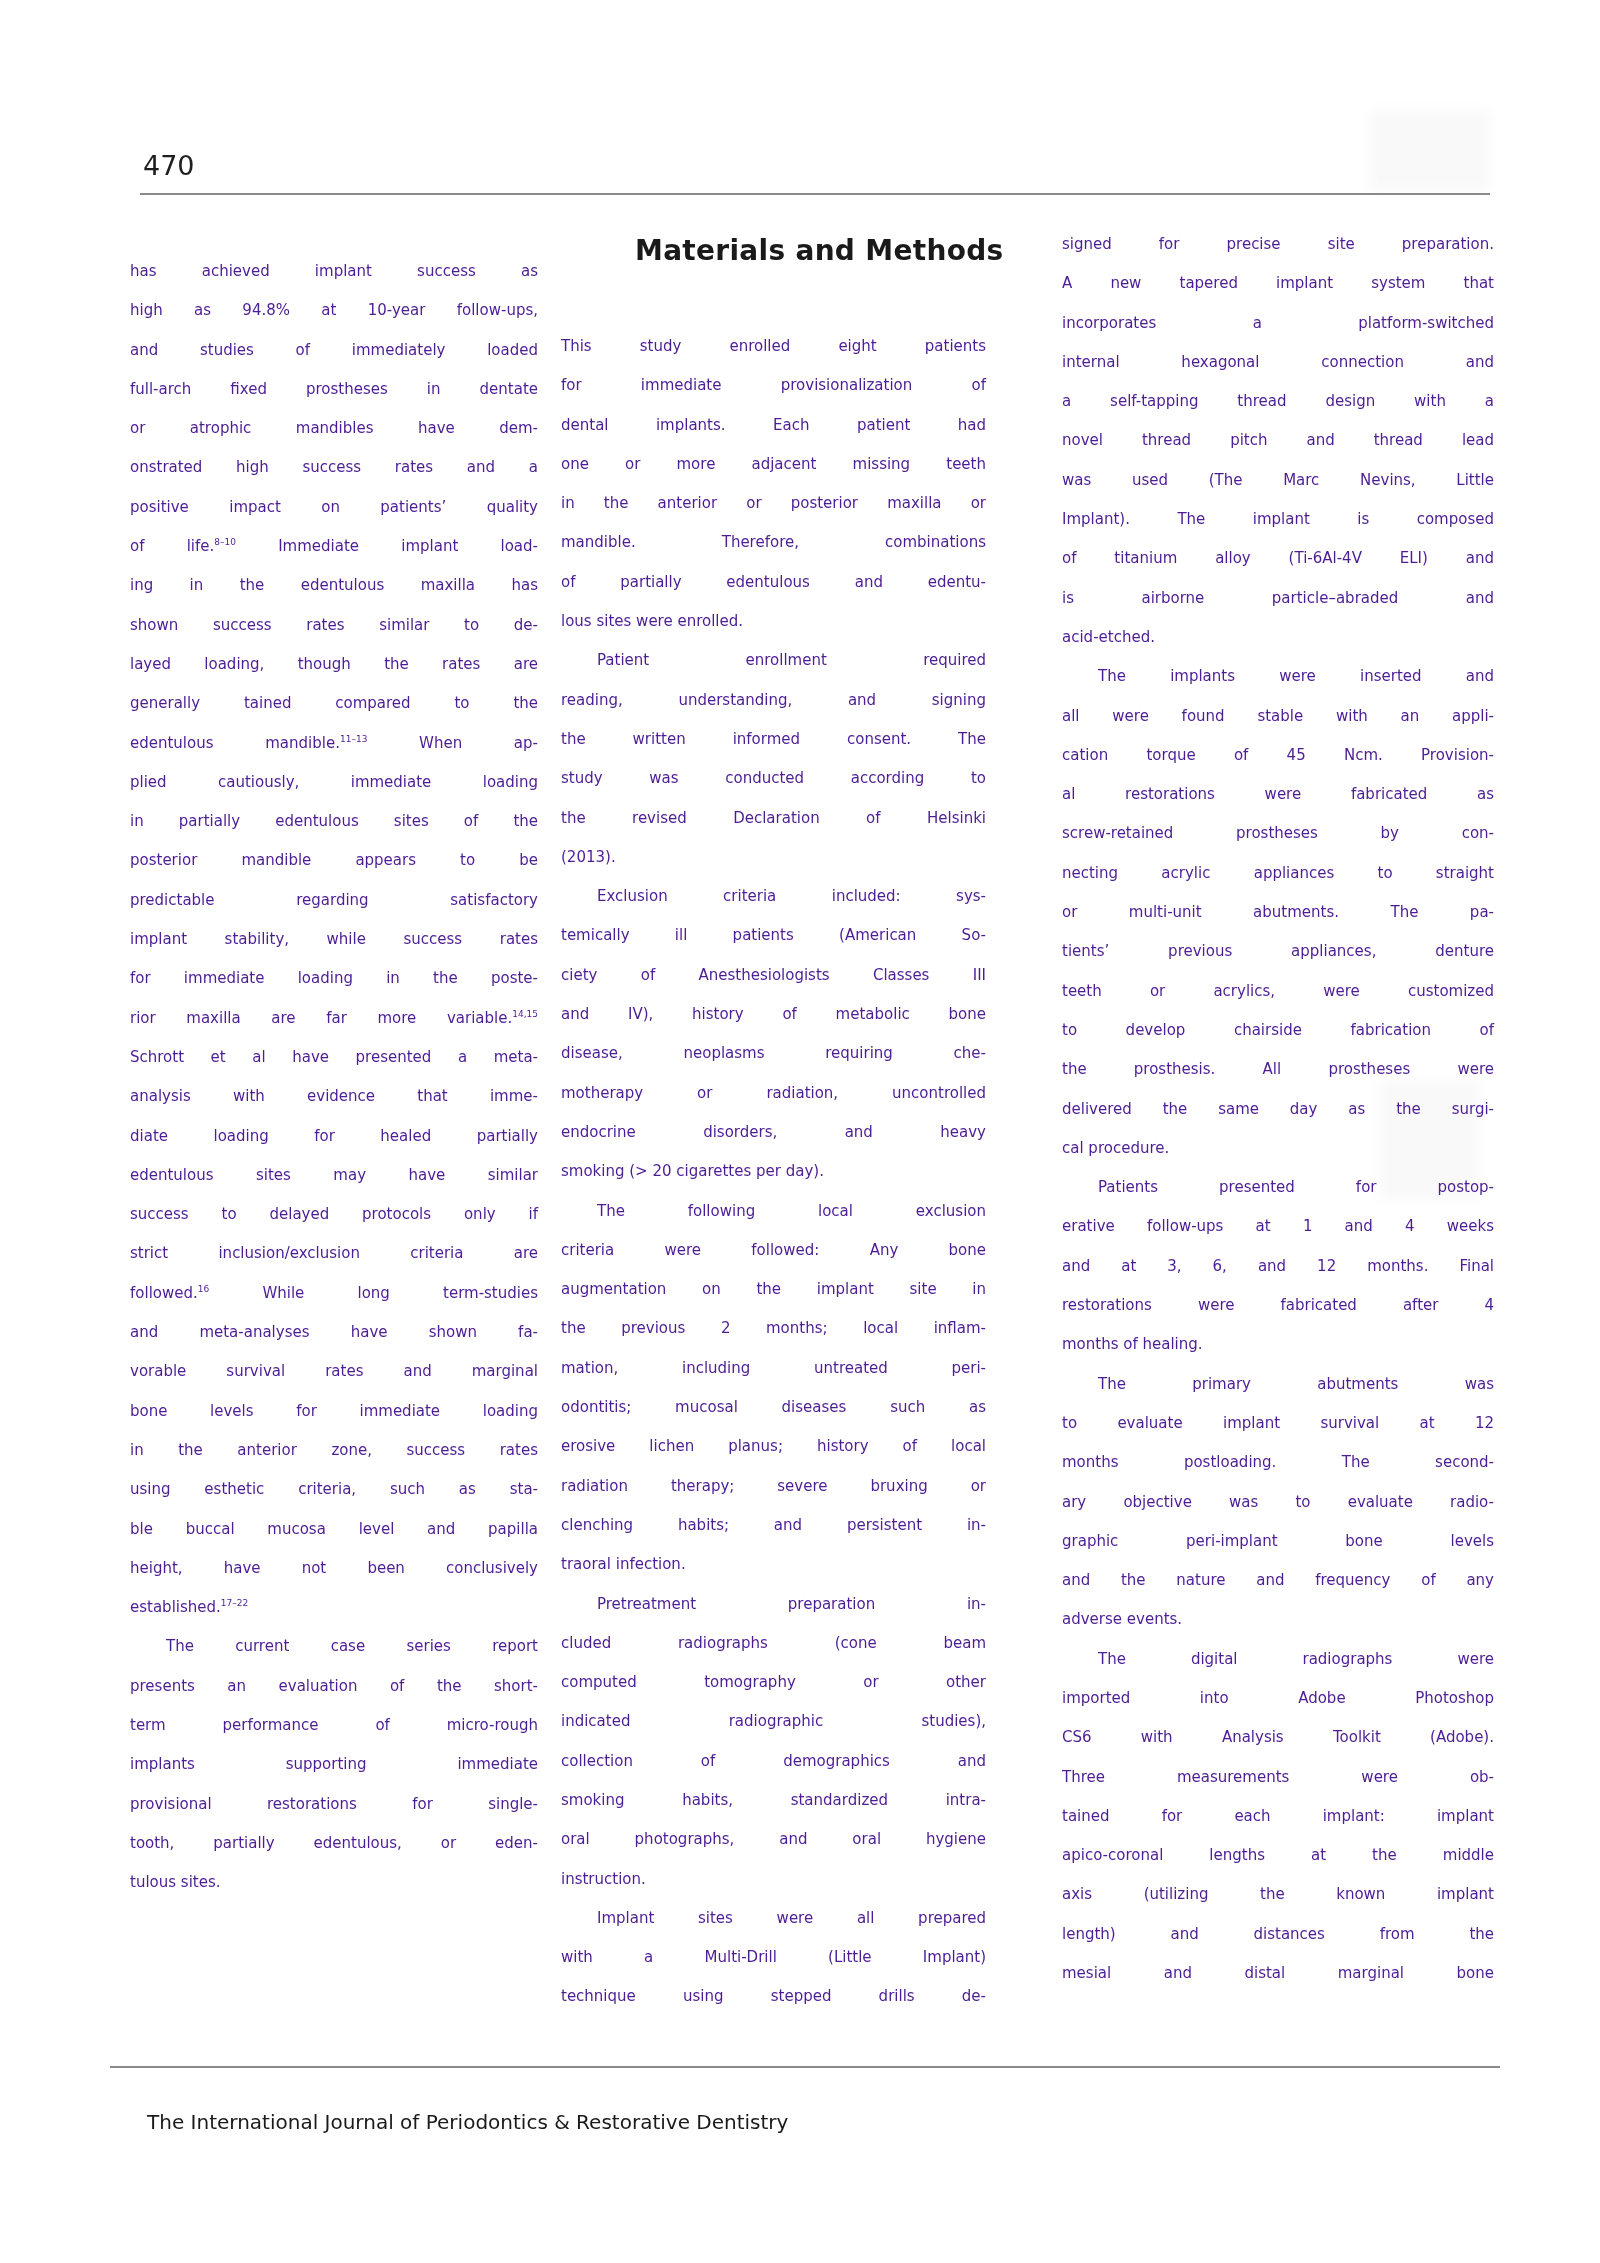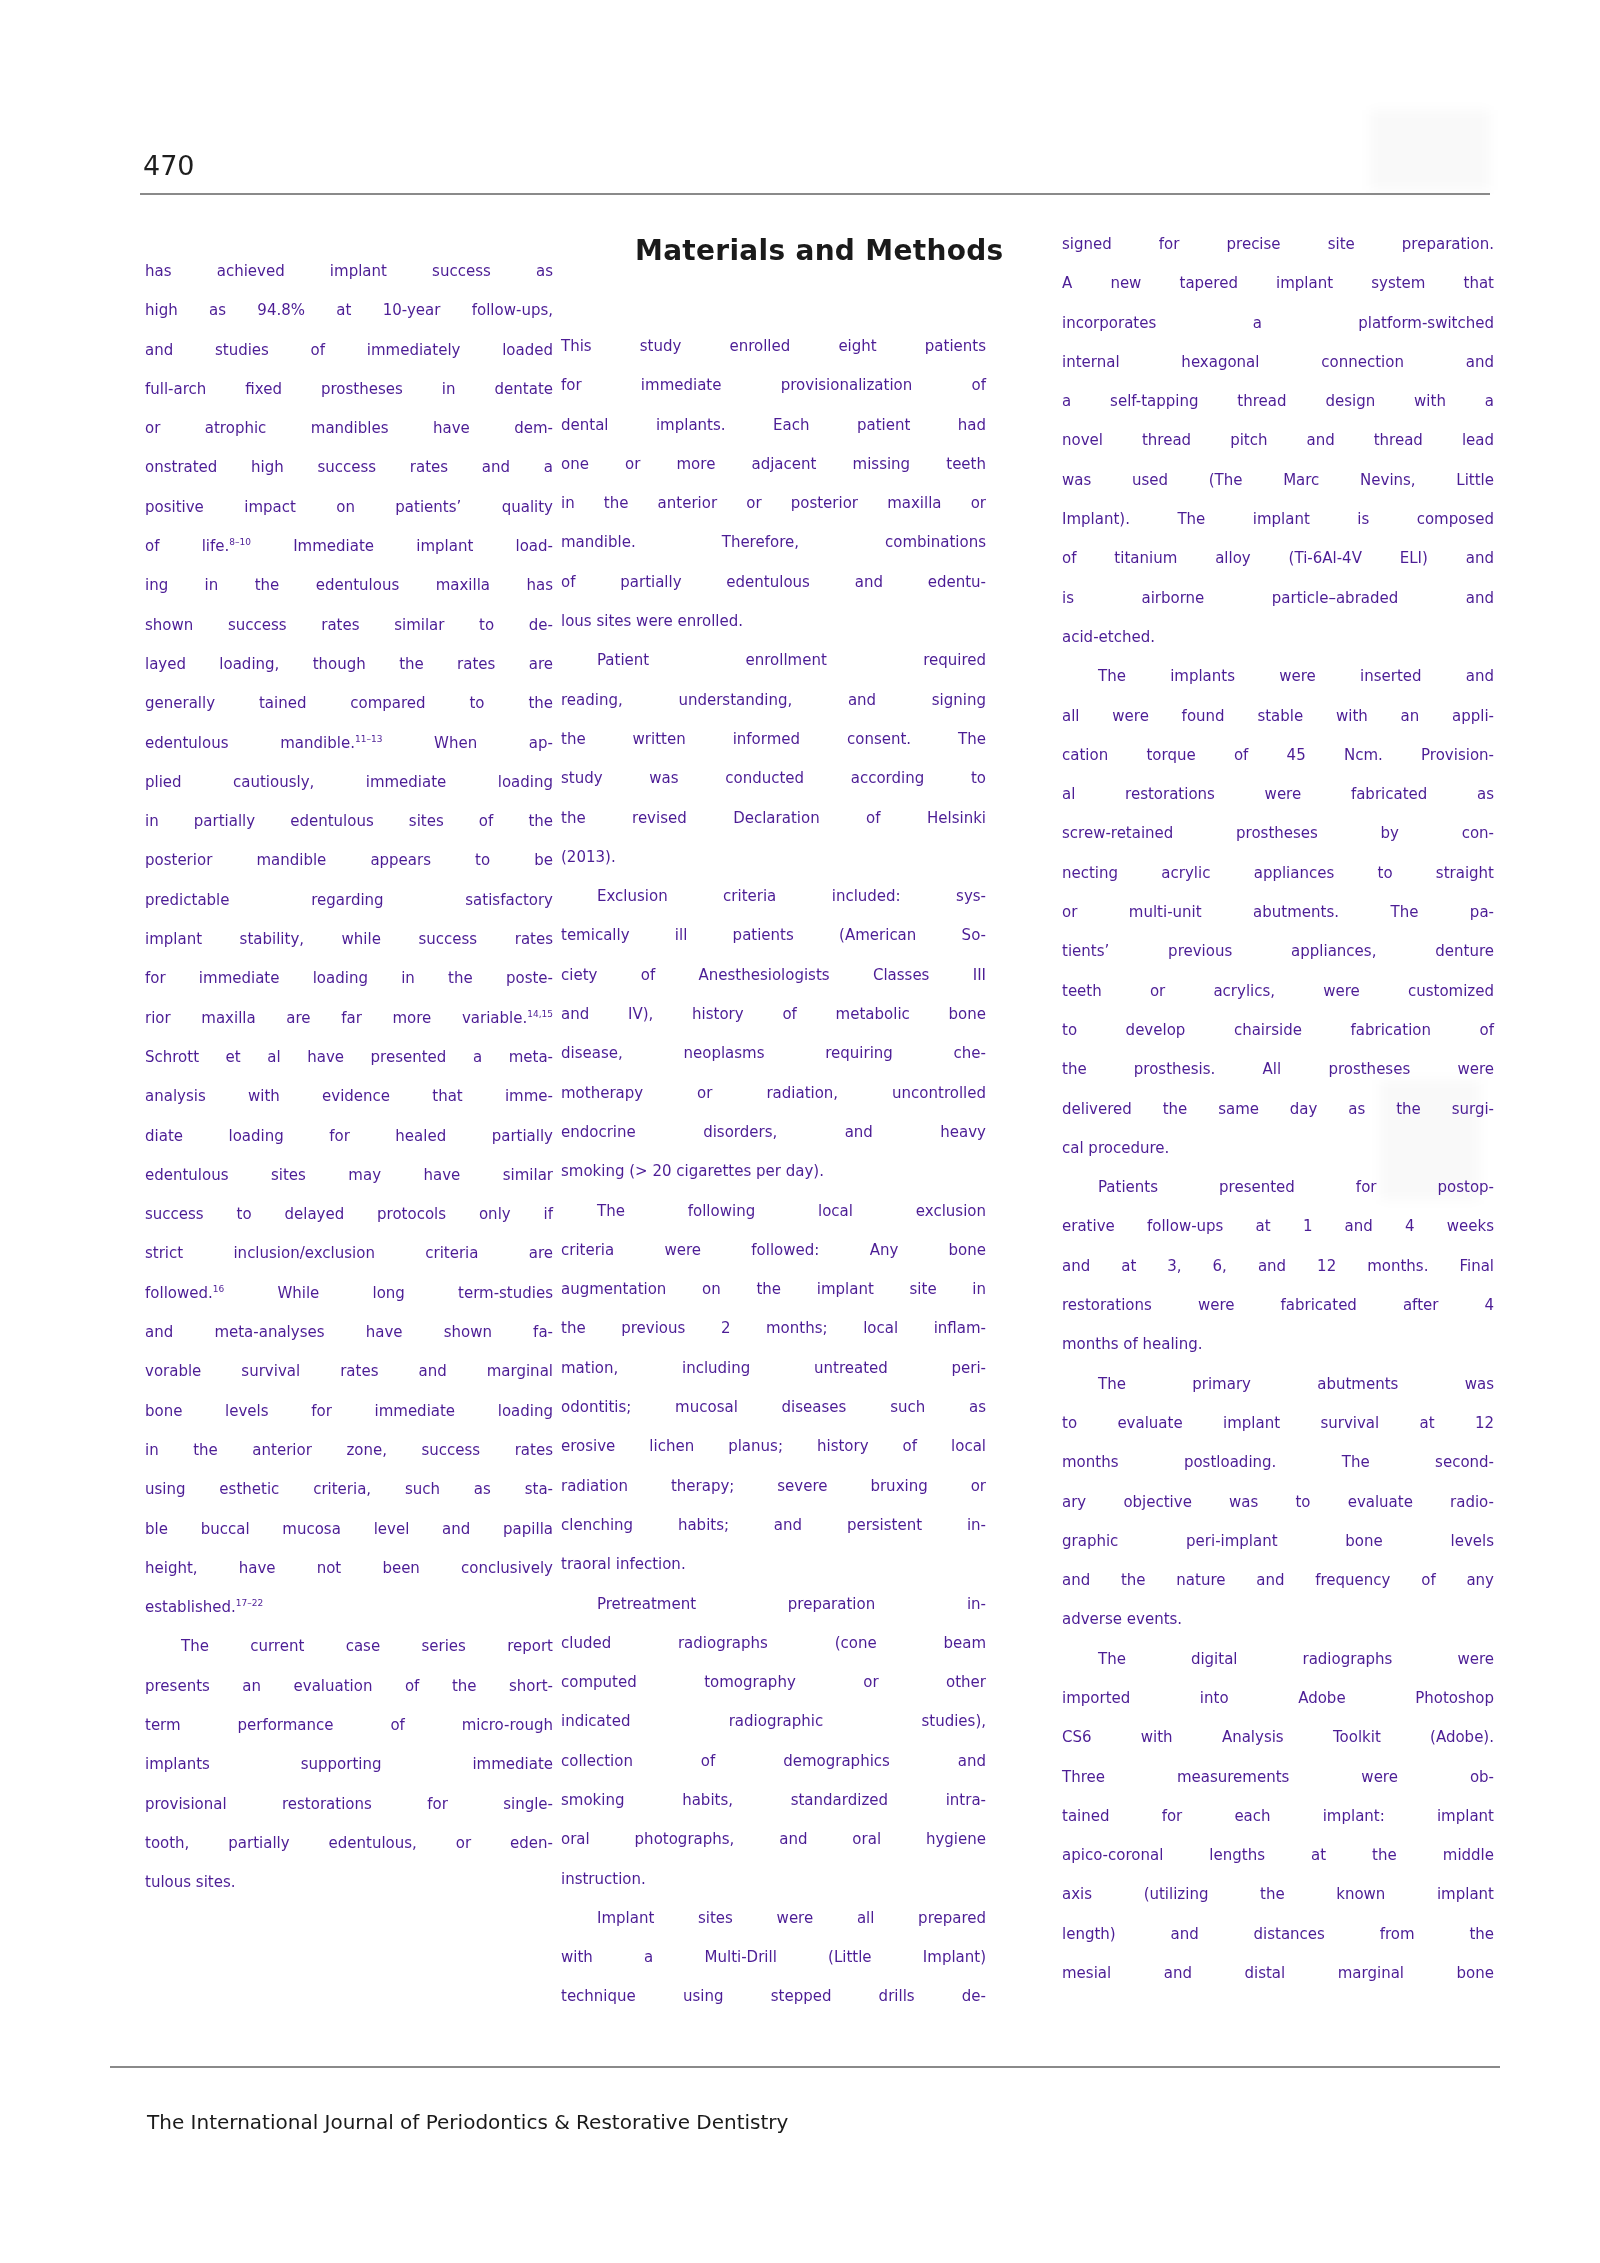--- a/index.html
+++ b/index.html
@@ -5,21 +5,21 @@
     html, body { margin: 0; padding: 0; }
     body {
       width: 1600px; height: 2263px; background: #ffffff; position: relative; overflow: hidden;
       font-family: "DejaVu Sans", sans-serif; color: #1a1a1a;
     }
     .page-number { position: absolute; left: 143px; top: 150px; font-size: 27px; color: #1e1e1e; }
     .rule { position: absolute; height: 2px; background: #8a8a8a; }
     .rule.top { left: 140px; top: 193px; width: 1350px; }
     .rule.bottom { left: 110px; top: 2066px; width: 1390px; }
     .col { position: absolute; font-size: 15px; line-height: 39.3px; color: #4c1d95; }
-    .col.c1 { left: 145px; top: 252px; width: 408px; }
+    .col.c1 { left: 130px; top: 252px; width: 408px; }
     .col.c2 { left: 561px; top: 327px; width: 425px; }
     .col.c3 { left: 1062px; top: 225px; width: 432px; }
     .line { display: block; white-space: nowrap; text-align: justify; text-align-last: justify; height: 39.3px; }
     .line.last { text-align-last: left; }
     .line.indent { padding-left: 36px; }
     .heading { position: absolute; left: 595px; top: 234px; font-size: 28px; font-weight: bold; color: #1a1a1a; letter-spacing: 0.3px; margin-left: 40px; }
     .footer { position: absolute; left: 112px; top: 2110px; font-size: 20px; color: #1a1a1a; margin-left: 35px; }
     sup { font-size: 60%; line-height: 0; vertical-align: super; }
     .ghost { position: absolute; background: rgba(0,0,0,0.025); filter: blur(6px); }
   </style>

